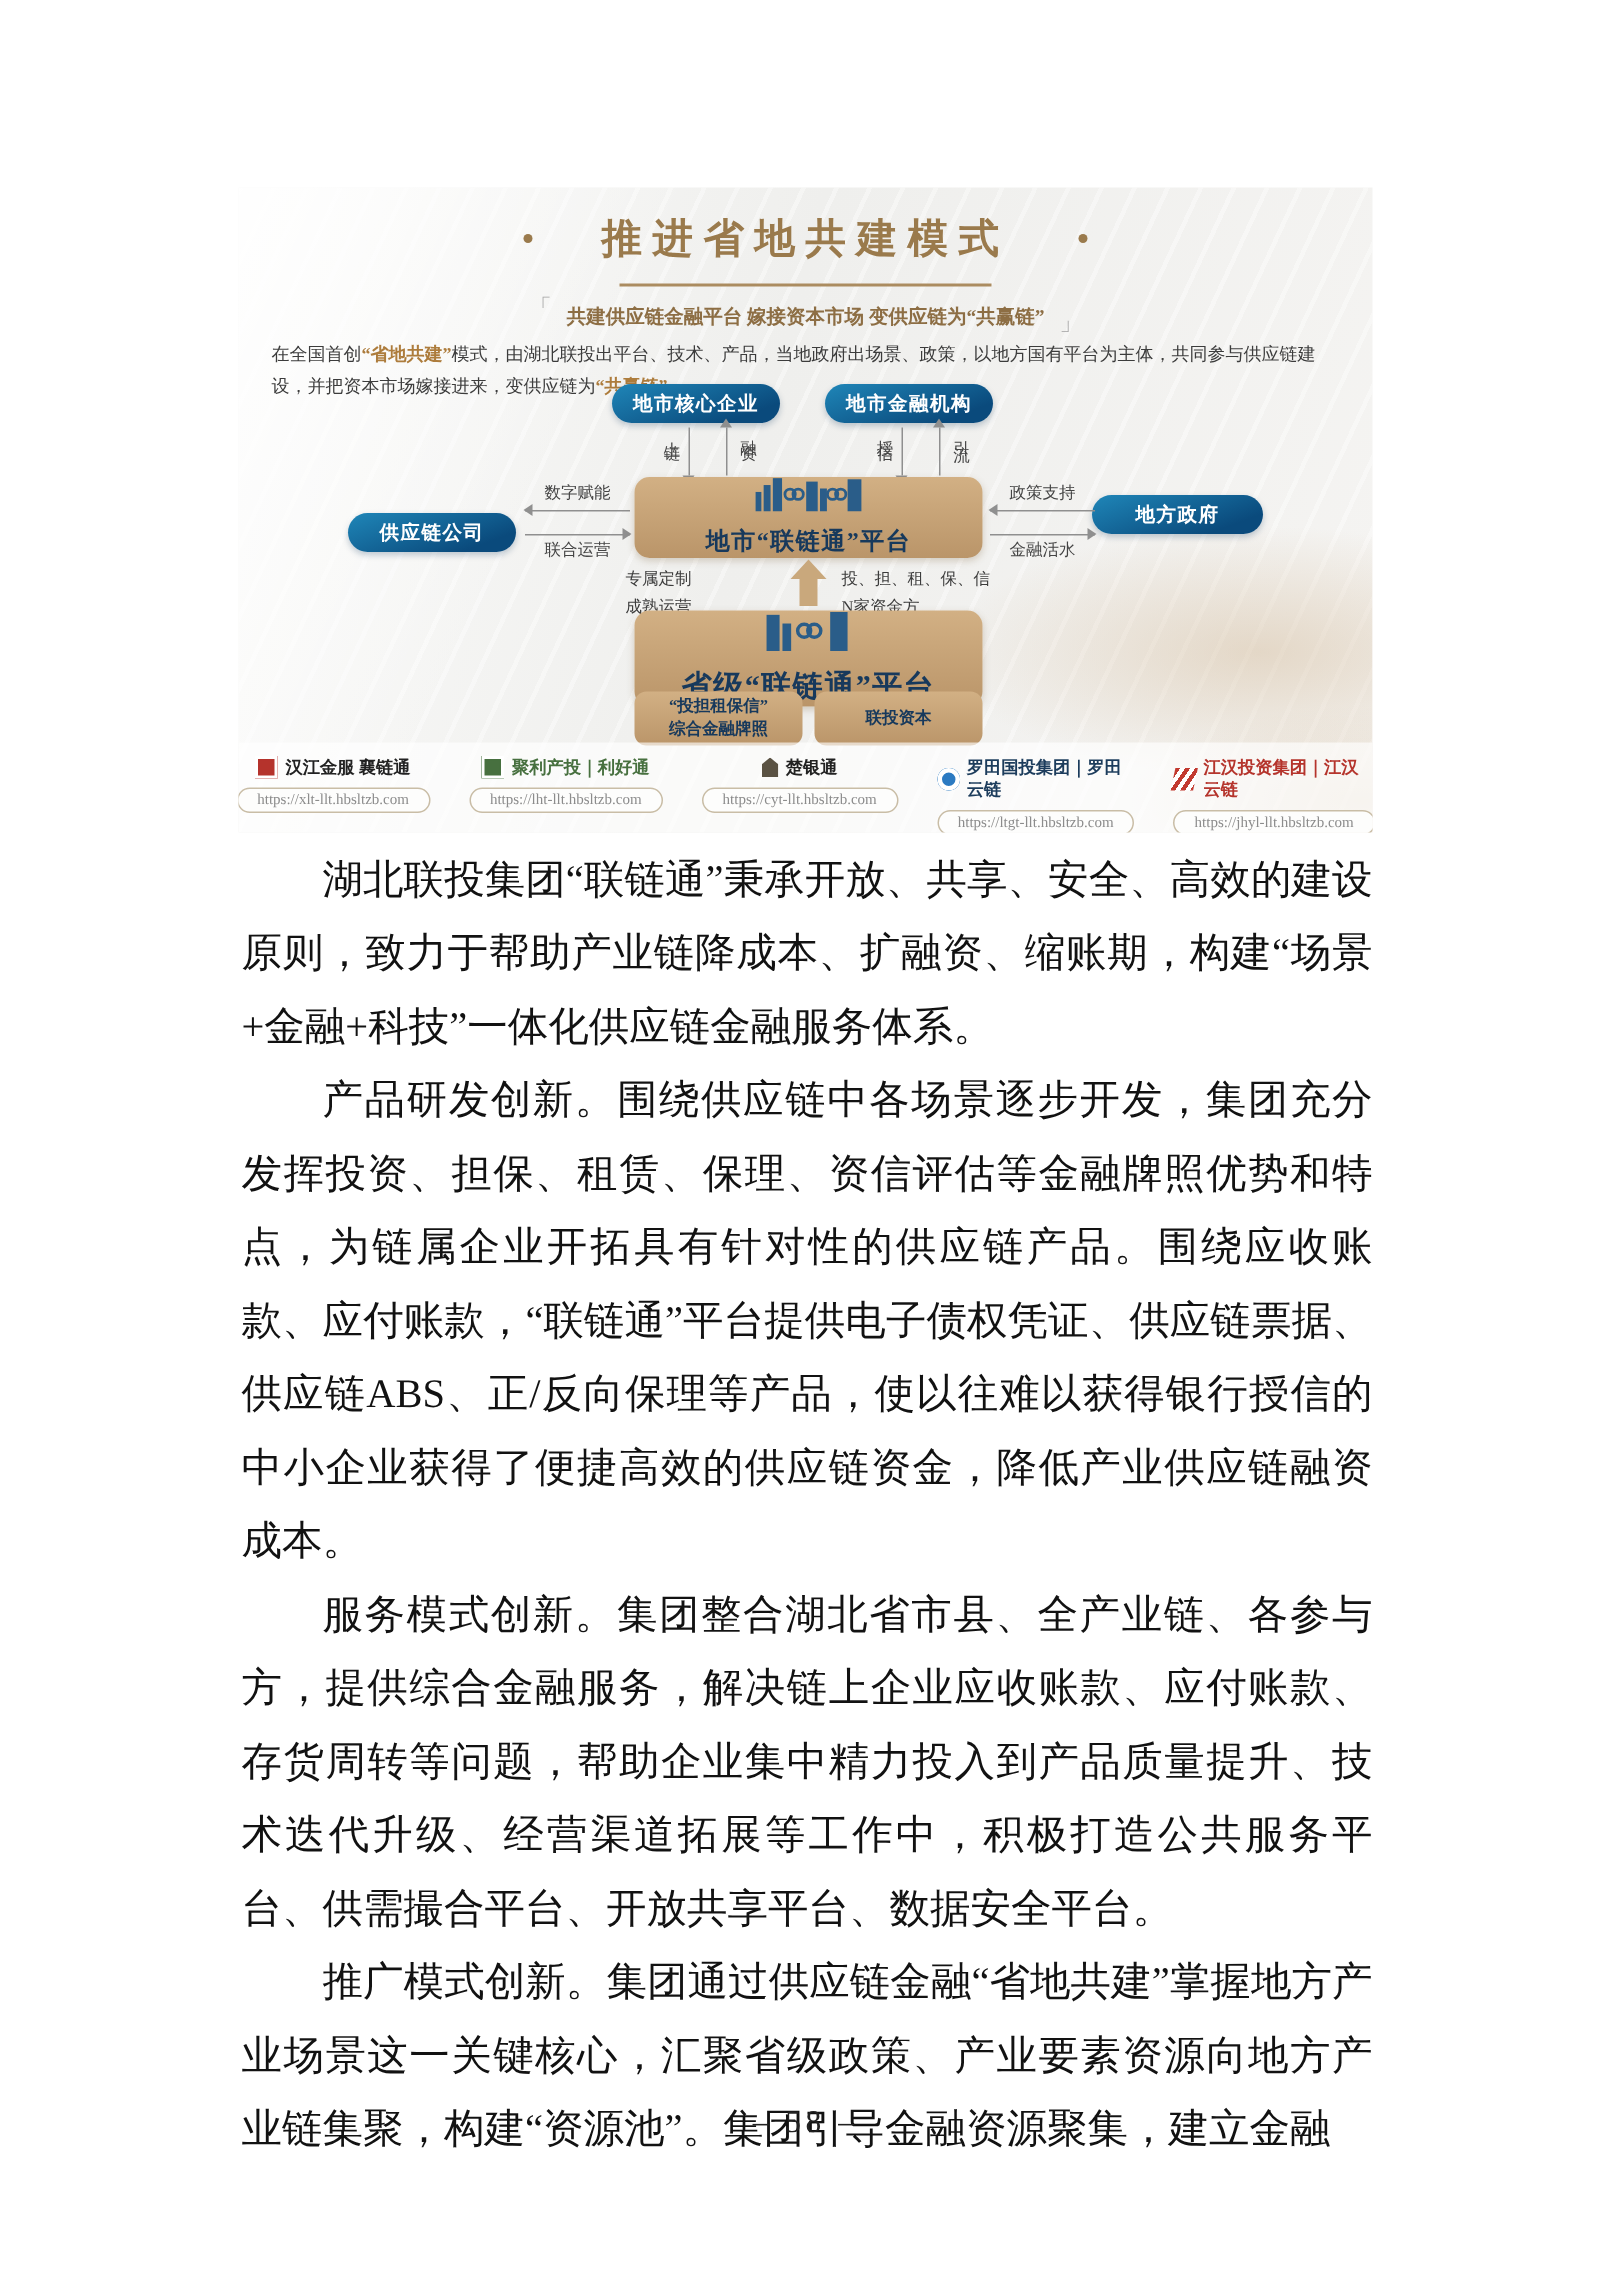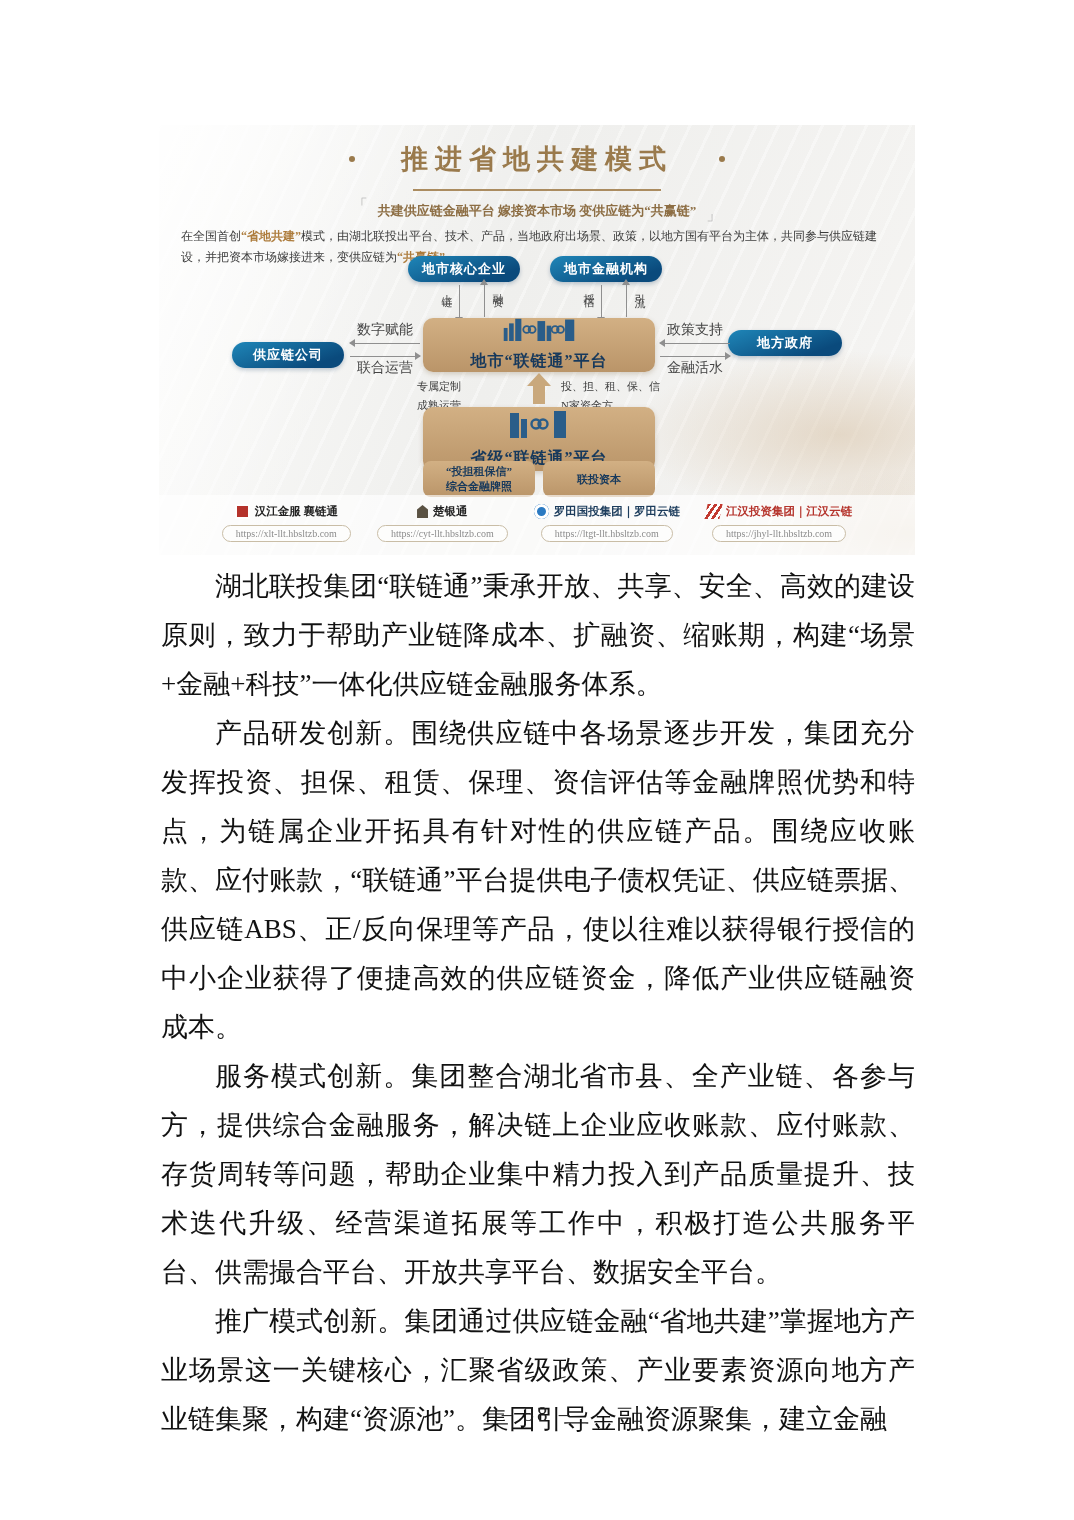--- a/index.html
+++ b/index.html
@@ -62,37 +62,37 @@
   .vgap { width:10px; }
   .vlabel { font-size:11px; color:#444; writing-mode:vertical-rl; text-orientation:upright;
     line-height:1; letter-spacing:3px; padding-top:2px; }
   .varr { width:1px; height:32px; background:#8f8f8f; position:relative; margin-top:2px; }
   .varr.down::after { content:""; position:absolute; left:-4px; bottom:-6px;
     border-left:4px solid transparent; border-right:4px solid transparent; border-top:6px solid #8f8f8f; }
   .varr.up::after { content:""; position:absolute; left:-4px; top:-6px;
     border-left:4px solid transparent; border-right:4px solid transparent; border-bottom:6px solid #8f8f8f; }
 
   
-  .hgroup { position:absolute; width:70px; font-size:14px; color:#444; text-align:center; }
+  .hgroup { position:absolute; width:70px; font-size:11px; color:#444; text-align:center; }
   .hg-left-top  { left:191px; top:196px; }
   .hg-left-bot  { left:191px; top:227px;text-align:center; }
   .hg-right-top { left:501px; top:196px; }
   .hg-right-bot { left:501px; top:227px; }
   .harr { height:1px; background:#8f8f8f; position:relative; margin:4px 0 2px; }
   .harr.toleft::before { content:""; position:absolute; left:-1px; top:-4px;
     border-top:4px solid transparent; border-bottom:4px solid transparent; border-right:6px solid #8f8f8f; }
   .harr.toright::after { content:""; position:absolute; right:-1px; top:-4px;
     border-top:4px solid transparent; border-bottom:4px solid transparent; border-left:6px solid #8f8f8f; }
 
   .goldbox { position:absolute; border-radius:10px;
     background:linear-gradient(180deg,#d2b084 0%,#ba9569 100%);
     display:flex; align-items:center; justify-content:center; gap:10px;
     color:#17395c; font-weight:700; box-shadow:0 2px 5px rgba(120,90,50,.25);flex-direction:column; }
   .city-box { left:264px; top:193px; width:232px; height:54px; font-size:16px; letter-spacing:1px; }
-  .prov-box { left:264px; top:282px; width:232px; height:64px; font-size:16px; letter-spacing:1px; }
+  .prov-box { left:264px; top:282px; width:232px; height:64px; font-size:20px; letter-spacing:1px; }
   .subbox { position:absolute; top:336px; width:112px; height:36px; border-radius:8px;
     background:linear-gradient(180deg,#d2b084 0%,#ba9569 100%);
     color:#17395c; font-weight:700; font-size:11px; line-height:1.35;
     display:flex; flex-direction:column; align-items:center; justify-content:center; }
   .subbox1 { left:264px; } .subbox2 { left:384px; }
 
   .gold-up { position:absolute; left:368px; top:248px; width:24px; }
   .gup-tri { width:0; height:0; margin:0 auto;
     border-left:12px solid transparent; border-right:12px solid transparent;
     border-bottom:13px solid #c9a87c; }
@@ -246,20 +246,27 @@
 
     <div class="logo-strip">
       <div class="logo-col">
         <div class="logo-line">
           <span class="mark mark-red"></span>
           <span>汉江金服 襄链通</span>
         </div>
         <div class="url-pill">https://xlt-llt.hbsltzb.com</div>
       </div>
       <div class="logo-col">
+        <div class="logo-line green">
+          <span class="mark mark-green"></span>
+          <span>聚利产投｜利好通</span>
+        </div>
+        <div class="url-pill">https://lht-llt.hbsltzb.com</div>
+      </div>
+      <div class="logo-col">
         <div class="logo-line">
           <span class="mark mark-dark"></span>
           <span>楚银通</span>
         </div>
         <div class="url-pill">https://cyt-llt.hbsltzb.com</div>
       </div>
       <div class="logo-col">
         <div class="logo-line navy">
           <span class="mark mark-blue"></span>
           <span>罗田国投集团｜罗田云链</span>

